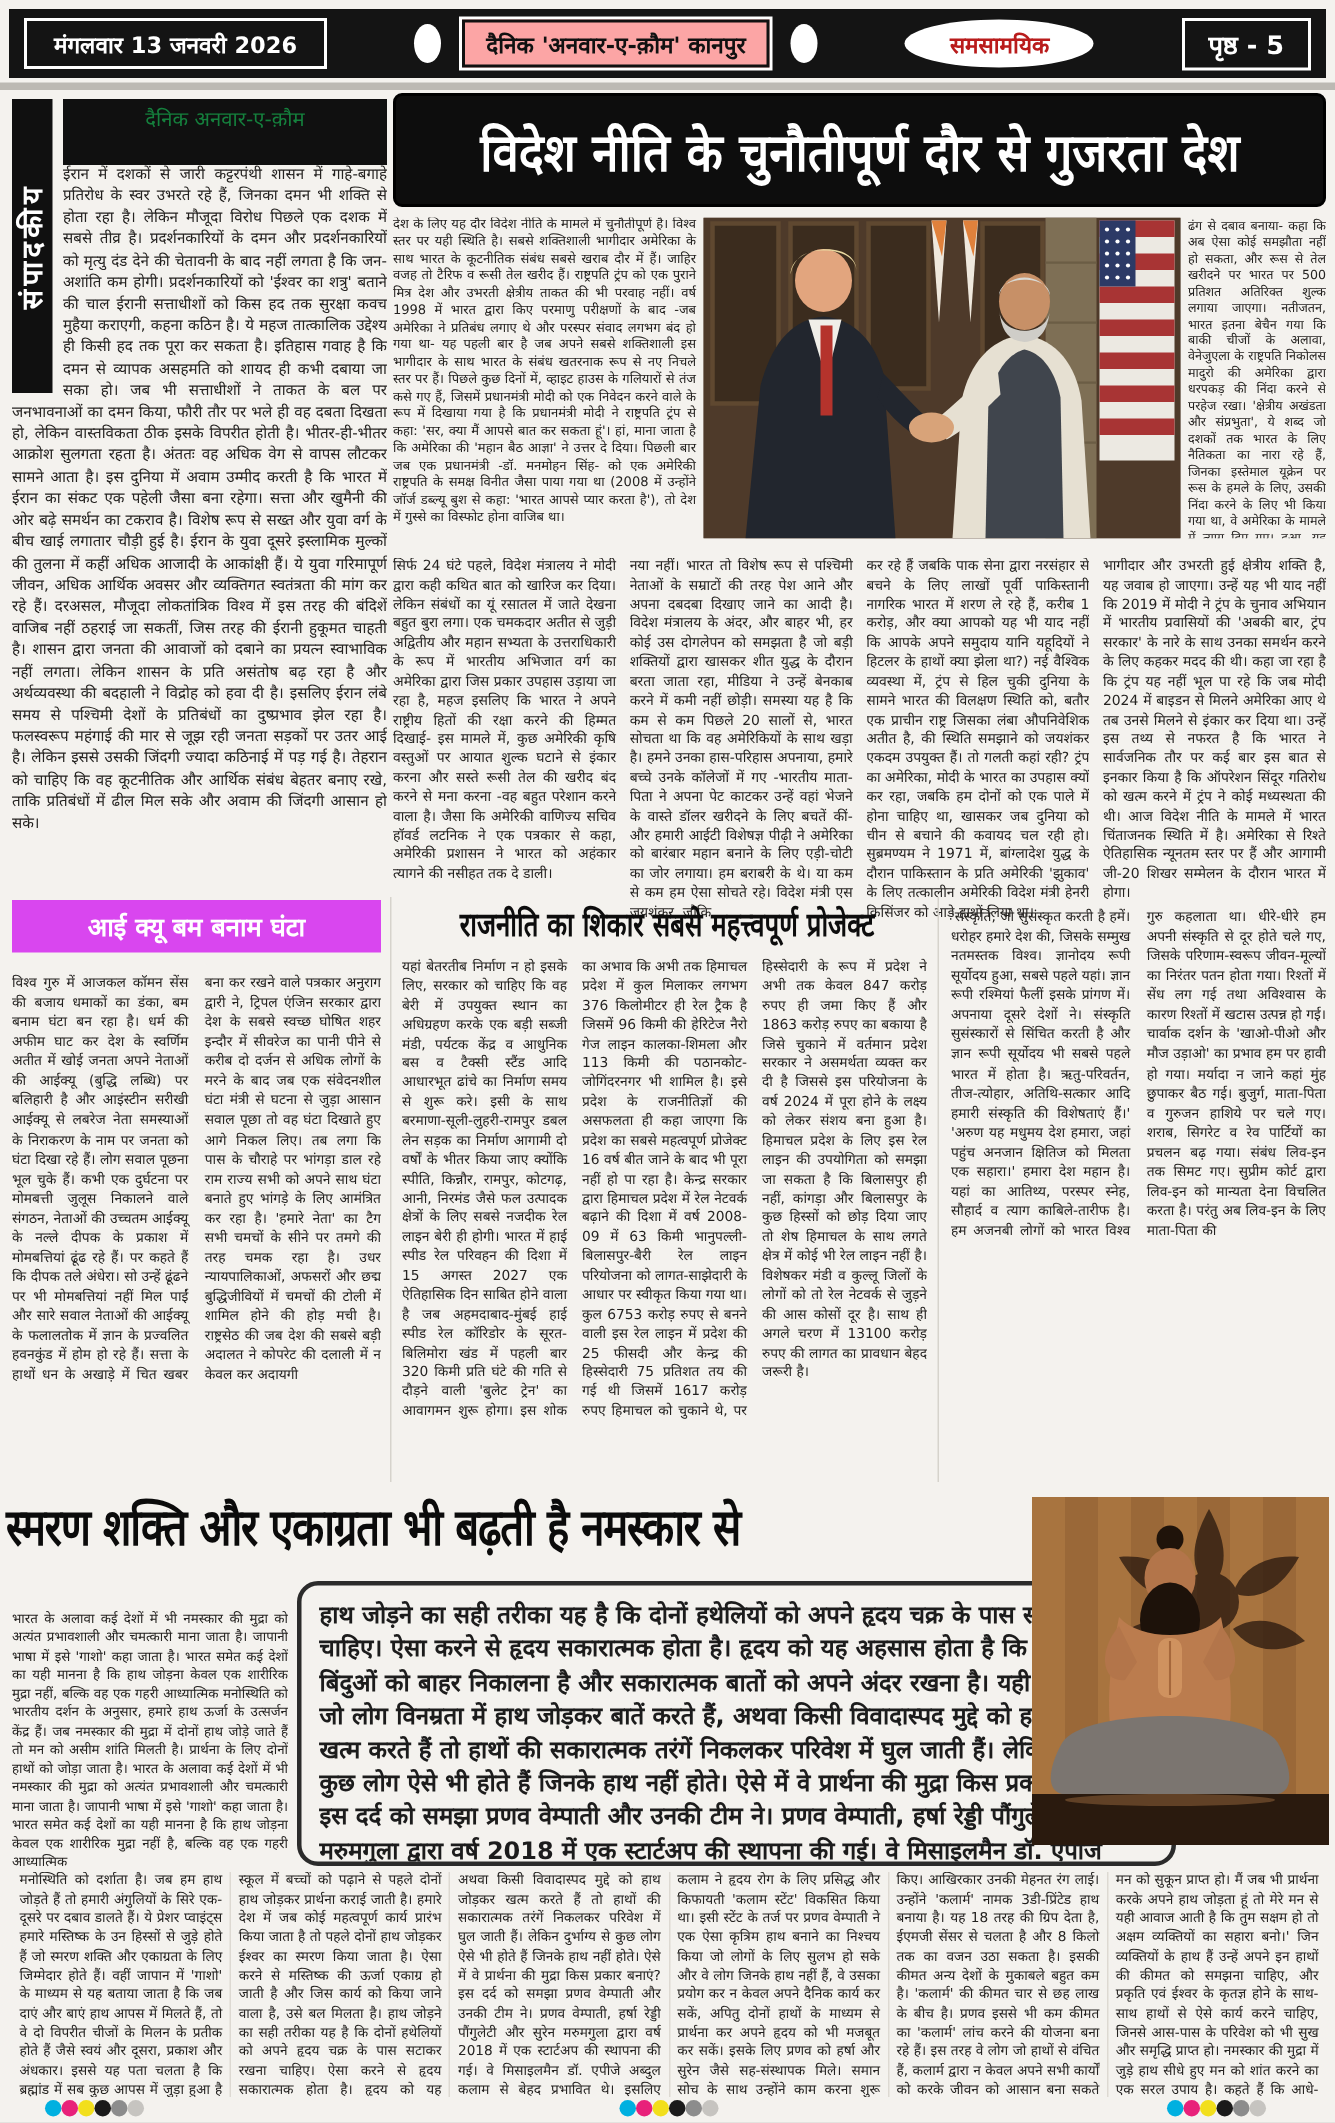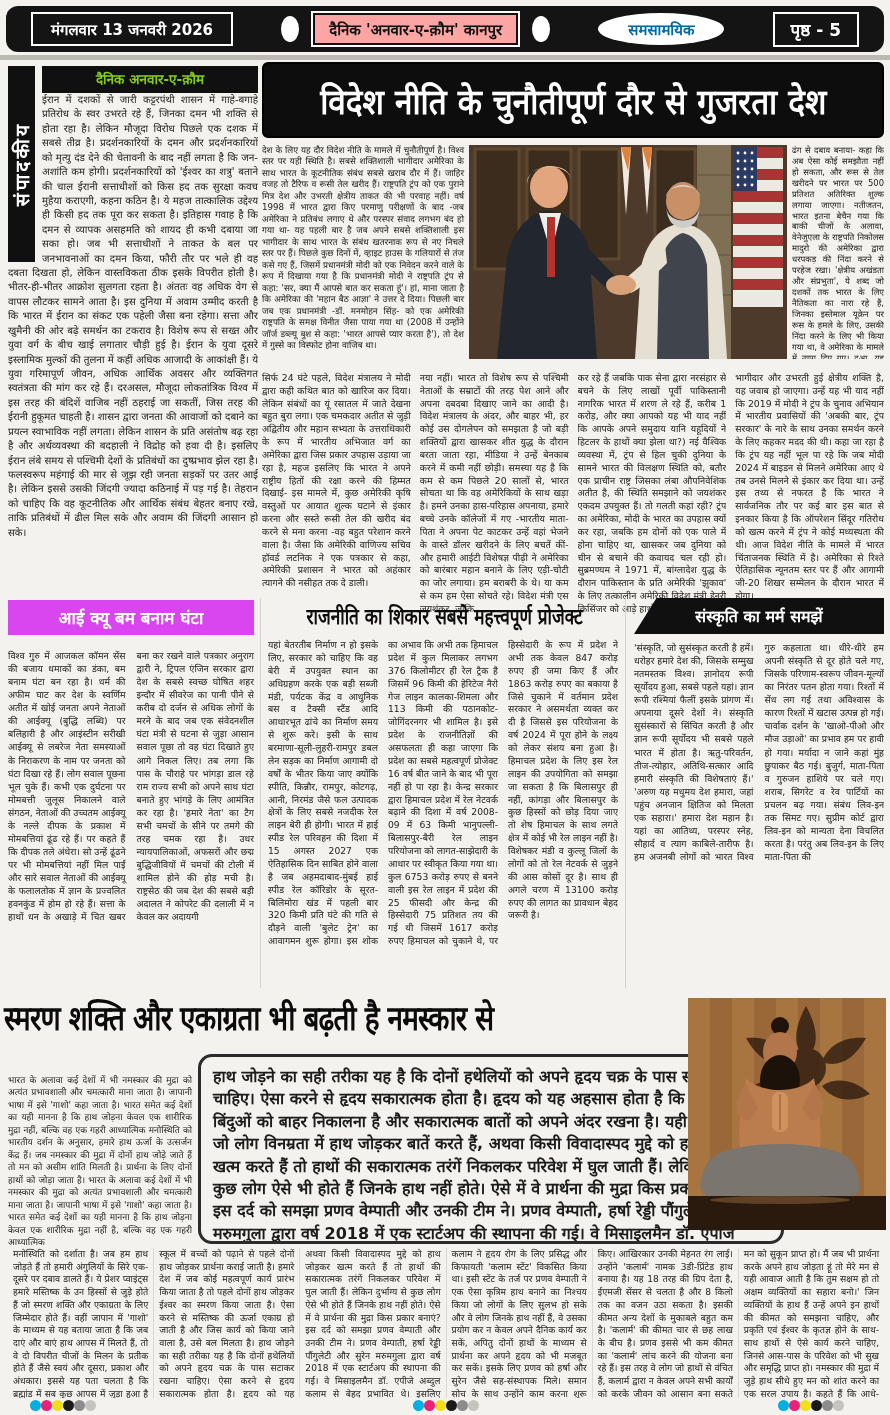--- a/index.html
+++ b/index.html
@@ -5,56 +5,56 @@
   * { box-sizing: border-box; margin: 0; padding: 0; }
   html,body { background:#d8d6d2; }
   .page {
     position: relative; width: 890px; height: 1415px; margin: 0 auto;
     background: #f4f2ee; overflow: hidden;
     font-family: "DejaVu Sans", sans-serif; color: #242220;
   }
   
   .masthead {
     position: absolute; left: 6px; top: 6px; width: 878px; height: 46px;
-    background: #141414; border-radius: 12px;
-    display: flex; align-items: center; padding: 0 25px;
+    background: #141414; border-radius: 0;
+    display: flex; align-items: center; padding: 0 10px;
   }
   .m-datebox {
     border: 2px solid #fff; box-shadow: 0 0 0 2px #141414 inset;
     color: #fff; font-weight: bold; font-size: 15px; padding: 5px 18px; white-space: nowrap;
   }
   .m-dot { width: 18px; height: 26px; background: #fff; border-radius: 50%; flex: 0 0 auto; }
   .m-titlebox {
     background: #fca5a5; color: #111; border: 2px solid #111; box-shadow: 0 0 0 2px #fff;
     font-weight: bold; font-size: 15px; padding: 4px 14px; white-space: nowrap;
   }
   .m-section {
-    background: #fff; color: #0369a1; border-radius: 50%;
+    background: #fff; color: #b91c1c; border-radius: 50%;
     font-weight: bold; font-size: 15px; padding: 6px 30px; white-space: nowrap;
   }
   .m-pagebox {
     border: 2px solid #fff; color: #fff; font-weight: bold; font-size: 17px;
     padding: 4px 16px; white-space: nowrap;
   }
   .sp { flex: 1; }
   .m-rule { position: absolute; left: 0; top: 55px; width: 890px; height: 5px; background: #bcb9b3; }
 
   
   .editorial { position: absolute; left: 8px; top: 66px; width: 250px; height: 562px; overflow: hidden; }
   .ed-strip {
     float: left; width: 27px; height: 196px; background: #101010; margin: 0 7px 4px 0;
     display: flex; align-items: center; justify-content: center;
   }
   .ed-strip span {
     writing-mode: vertical-rl; transform: rotate(180deg);
     color: #fff; font-weight: bold; font-size: 19px; letter-spacing: 3px; white-space: nowrap;
   }
   .ed-kicker {
-    margin-left: 34px; background: #101010; color: #84cc16; text-align: center;
-    font-weight: bold; font-size: 13.5px; padding: 4px 0 5px;
+    margin-left: 34px; background: #101010; color: #15803d; text-align: center;
+    font-weight: normal; font-size: 13.5px; padding: 4px 0 22px;
   }
   .ed-headline { margin: 4px 0 7px 34px; text-align: center; font-size: 33px; font-weight: bold; color:#111; }
   .ed-body { font-size: 10.1px; line-height: 1.43; text-align: justify; }
 
   
   .lead { position: absolute; left: 262px; top: 62px; width: 622px; height: 568px; }
   .lead-banner {
     height: 76px; background: #0d0d0d; border: 2px solid #000; border-radius: 6px;
     display: flex; align-items: center; justify-content: center; overflow: hidden;
   }
@@ -228,21 +228,20 @@
     <div class="a1-head">आई क्यू बम बनाम घंटा</div>
     <div class="a1-body"><span>विश्व गुरु में आजकल कॉमन सेंस की बजाय धमाकों का डंका, बम बनाम घंटा बन रहा है। धर्म की अफीम घाट कर देश के स्वर्णिम अतीत में खोई जनता अपने नेताओं की आईक्यू (बुद्धि लब्धि) पर बलिहारी है और आइंस्टीन सरीखी आईक्यू से लबरेज नेता समस्याओं के निराकरण के नाम पर जनता को घंटा दिखा रहे हैं। लोग सवाल पूछना भूल चुके हैं। कभी एक दुर्घटना पर मोमबत्ती जुलूस निकालने वाले संगठन, नेताओं की उच्चतम आईक्यू के नल्ले दीपक के प्रकाश में मोमबत्तियां ढूंढ रहे हैं। पर कहते हैं कि दीपक तले अंधेरा। सो उन्हें ढूंढने पर भी मोमबत्तियां नहीं मिल पाईं और सारे सवाल नेताओं की आईक्यू के फलालतोक में ज्ञान के प्रज्वलित हवनकुंड में होम हो रहे हैं। सत्ता के हाथों धन के अखाड़े में चित</span> <span>खबर बना कर रखने वाले पत्रकार अनुराग द्वारी ने, ट्रिपल एंजिन सरकार द्वारा देश के सबसे स्वच्छ घोषित शहर इन्दौर में सीवरेज का पानी पीने से करीब दो दर्जन से अधिक लोगों के मरने के बाद जब एक संवेदनशील घंटा मंत्री से घटना से जुड़ा आसान सवाल पूछा तो वह घंटा दिखाते हुए आगे निकल लिए। तब लगा कि पास के चौराहे पर भांगड़ा डाल रहे राम राज्य सभी को अपने साथ घंटा बनाते हुए भांगड़े के लिए आमंत्रित कर रहा है। 'हमारे नेता' का टैग सभी चमचों के सीने पर तमगे की तरह चमक रहा है। उधर न्यायपालिकाओं, अफसरों और छद्म बुद्धिजीवियों में चमचों की टोली में शामिल होने की होड़ मची है। राष्ट्रसेठ की जब देश की सबसे बड़ी अदालत ने कोपरेट की दलाली में न केवल कर अदायगी</span></div>
   </div>
 
   <div class="a2">
     <div class="a2-head">राजनीति का शिकार सबसे महत्त्वपूर्ण प्रोजेक्ट</div>
     <div class="a2-body"><span>यहां बेतरतीब निर्माण न हो इसके लिए, सरकार को चाहिए कि वह बेरी में उपयुक्त स्थान का अधिग्रहण करके एक बड़ी सब्जी मंडी, पर्यटक केंद्र व आधुनिक बस व टैक्सी स्टैंड आदि आधारभूत ढांचे का निर्माण समय से शुरू करे। इसी के साथ बरमाणा-सूली-लुहरी-रामपुर डबल लेन सड़क का निर्माण आगामी दो वर्षों के भीतर किया जाए क्योंकि स्पीति, किन्नौर, रामपुर, कोटगढ़, आनी, निरमंड जैसे फल उत्पादक क्षेत्रों के लिए सबसे नजदीक रेल लाइन बेरी ही होगी। भारत में हाई स्पीड रेल परिवहन की दिशा में 15 अगस्त 2027 एक ऐतिहासिक दिन साबित होने वाला है जब अहमदाबाद-मुंबई हाई स्पीड रेल कॉरिडोर के सूरत-बिलिमोरा खंड में पहली बार 320 किमी प्रति घंटे की गति से दौड़ने वाली 'बुलेट ट्रेन' का आवागमन शुरू होगा। इस</span> <span>शोक का अभाव कि अभी तक हिमाचल प्रदेश में कुल मिलाकर लगभग 376 किलोमीटर ही रेल ट्रैक है जिसमें 96 किमी की हेरिटेज नैरो गेज लाइन कालका-शिमला और 113 किमी की पठानकोट-जोगिंदरनगर भी शामिल है। इसे प्रदेश के राजनीतिज्ञों की असफलता ही कहा जाएगा कि प्रदेश का सबसे महत्वपूर्ण प्रोजेक्ट 16 वर्ष बीत जाने के बाद भी पूरा नहीं हो पा रहा है। केन्द्र सरकार द्वारा हिमाचल प्रदेश में रेल नेटवर्क बढ़ाने की दिशा में वर्ष 2008-09 में 63 किमी भानुपल्ली-बिलासपुर-बैरी रेल लाइन परियोजना को लागत-साझेदारी के आधार पर स्वीकृत किया गया था। कुल 6753 करोड़ रुपए से बनने वाली इस रेल लाइन में प्रदेश की 25 फीसदी और केन्द्र की हिस्सेदारी 75 प्रतिशत तय की गई थी जिसमें 1617 करोड़ रुपए</span> <span>हिमाचल को चुकाने थे, पर हिस्सेदारी के रूप में प्रदेश ने अभी तक केवल 847 करोड़ रुपए ही जमा किए हैं और 1863 करोड़ रुपए का बकाया है जिसे चुकाने में वर्तमान प्रदेश सरकार ने असमर्थता व्यक्त कर दी है जिससे इस परियोजना के वर्ष 2024 में पूरा होने के लक्ष्य को लेकर संशय बना हुआ है। हिमाचल प्रदेश के लिए इस रेल लाइन की उपयोगिता को समझा जा सकता है कि बिलासपुर ही नहीं, कांगड़ा और बिलासपुर के कुछ हिस्सों को छोड़ दिया जाए तो शेष हिमाचल के साथ लगते क्षेत्र में कोई भी रेल लाइन नहीं है। विशेषकर मंडी व कुल्लू जिलों के लोगों को तो रेल नेटवर्क से जुड़ने की आस कोसों दूर है। साथ ही अगले चरण में 13100 करोड़ रुपए की लागत का प्रावधान बेहद जरूरी है।</span></div>
   </div>
 
   <div class="a3">
-    <div class="a3-head">संस्कृति का मर्म समझें</div>
     <div class="a3-body"><span>'संस्कृति, जो सुसंस्कृत करती है हमें। धरोहर हमारे देश की, जिसके सम्मुख नतमस्तक विश्व। ज्ञानोदय रूपी सूर्योदय हुआ, सबसे पहले यहां। ज्ञान रूपी रश्मियां फैलीं इसके प्रांगण में। अपनाया दूसरे देशों ने। संस्कृति सुसंस्कारों से सिंचित करती है और ज्ञान रूपी सूर्योदय भी सबसे पहले भारत में होता है। ऋतु-परिवर्तन, तीज-त्योहार, अतिथि-सत्कार आदि हमारी संस्कृति की विशेषताएं हैं।' 'अरुण यह मधुमय देश हमारा, जहां पहुंच अनजान क्षितिज को मिलता एक सहारा।' हमारा देश महान है। यहां का आतिथ्य, परस्पर स्नेह, सौहार्द व त्याग काबिले-तारीफ है। हम अजनबी लोगों को</span> <span>भारत विश्व गुरु कहलाता था। धीरे-धीरे हम अपनी संस्कृति से दूर होते चले गए, जिसके परिणाम-स्वरूप जीवन-मूल्यों का निरंतर पतन होता गया। रिश्तों में सेंध लग गई तथा अविश्वास के कारण रिश्तों में खटास उत्पन्न हो गई। चार्वाक दर्शन के 'खाओ-पीओ और मौज उड़ाओ' का प्रभाव हम पर हावी हो गया। मर्यादा न जाने कहां मुंह छुपाकर बैठ गई। बुजुर्ग, माता-पिता व गुरुजन हाशिये पर चले गए। शराब, सिगरेट व रेव पार्टियों का प्रचलन बढ़ गया। संबंध लिव-इन तक सिमट गए। सुप्रीम कोर्ट द्वारा लिव-इन को मान्यता देना विचलित करता है। परंतु अब लिव-इन के लिए माता-पिता की</span></div>
   </div>
 
   <div class="b-head">स्मरण शक्ति और एकाग्रता भी बढ़ती है नमस्कार से</div>
   <div class="b-intro">भारत के अलावा कई देशों में भी नमस्कार की मुद्रा को अत्यंत प्रभावशाली और चमत्कारी माना जाता है। जापानी भाषा में इसे 'गाशो' कहा जाता है। भारत समेत कई देशों का यही मानना है कि हाथ जोड़ना केवल एक शारीरिक मुद्रा नहीं, बल्कि वह एक गहरी आध्यात्मिक मनोस्थिति को भारतीय दर्शन के अनुसार, हमारे हाथ ऊर्जा के उत्सर्जन केंद्र हैं। जब नमस्कार की मुद्रा में दोनों हाथ जोड़े जाते हैं तो मन को असीम शांति मिलती है। प्रार्थना के लिए दोनों हाथों को जोड़ा जाता है। भारत के अलावा कई देशों में भी नमस्कार की मुद्रा को अत्यंत प्रभावशाली और चमत्कारी माना जाता है। जापानी भाषा में इसे 'गाशो' कहा जाता है। भारत समेत कई देशों का यही मानना है कि हाथ जोड़ना केवल एक शारीरिक मुद्रा नहीं है, बल्कि वह एक गहरी आध्यात्मिक</div>
   <div class="b-box">हाथ जोड़ने का सही तरीका यह है कि दोनों हथेलियों को अपने हृदय चक्र के पास सटाकर रखना चाहिए। ऐसा करने से हृदय सकारात्मक होता है। हृदय को यह अहसास होता है कि नकारात्मक बिंदुओं को बाहर निकालना है और सकारात्मक बातों को अपने अंदर रखना है। यही कारण है कि जो लोग विनम्रता में हाथ जोड़कर बातें करते हैं, अथवा किसी विवादास्पद मुद्दे को हाथ जोड़कर खत्म करते हैं तो हाथों की सकारात्मक तरंगें निकलकर परिवेश में घुल जाती हैं। लेकिन दुर्भाग्य से कुछ लोग ऐसे भी होते हैं जिनके हाथ नहीं होते। ऐसे में वे प्रार्थना की मुद्रा किस प्रकार बनाएं? इस दर्द को समझा प्रणव वेम्पाती और उनकी टीम ने। प्रणव वेम्पाती, हर्षा रेड्डी पौंगुलेटी और सुरेन मरुमगुला द्वारा वर्ष 2018 में एक स्टार्टअप की स्थापना की गई। वे मिसाइलमैन डॉ. एपीजे अब्दुल कलाम से बेहद प्रभावित थे। इसलिए उन्होंने कलाम से संबंधित कलार्म बनाने की सोची। आज भी देश में अनेक लोग ऐसे हैं जो कृत्रिम अंगों विशेषकर कृत्रिम हाथों को खरीदने में असमर्थ हैं। डॉ. एपीजे अब्दुल कलाम ने हृदय रोग के लिए प्रसिद्ध और किफायती 'कलाम स्टेंट' विकसित किया था।</div>
 
   <div class="b-photo">
     <svg width="198" height="232" viewBox="0 0 198 232" xmlns="http://www.w3.org/2000/svg">
       <rect width="198" height="232" fill="#9a6838"></rect>

